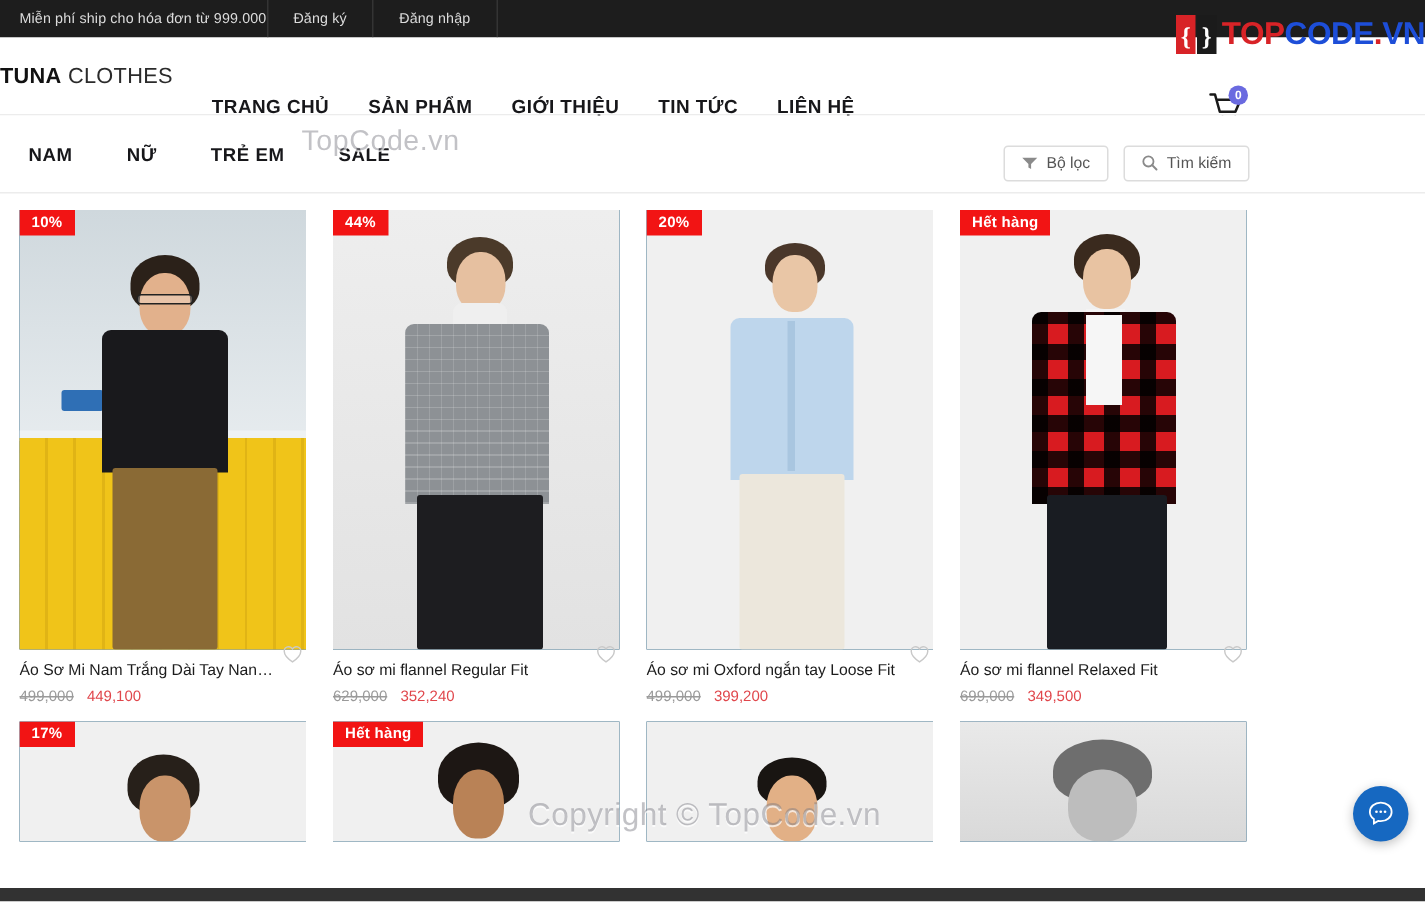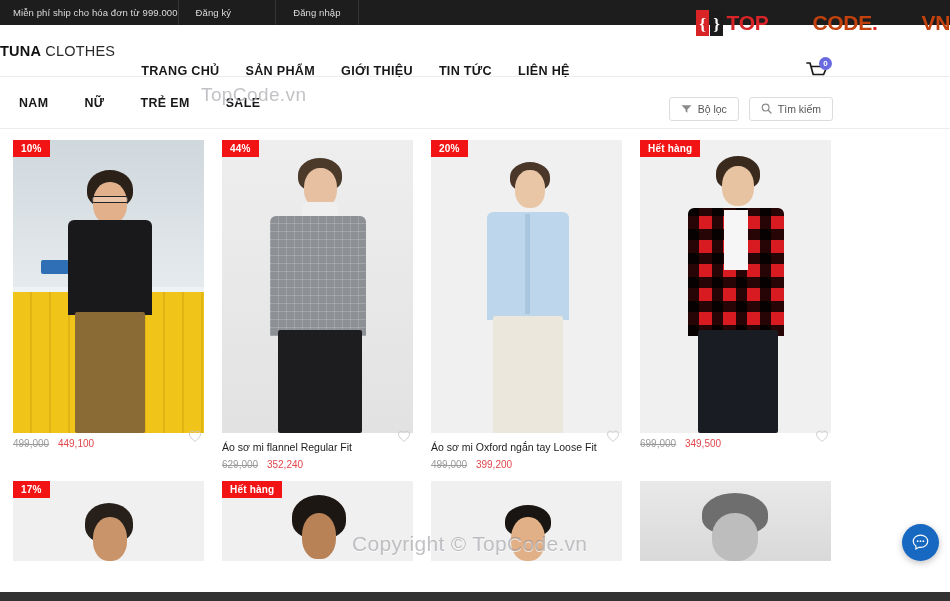--- a/index.html
+++ b/index.html
@@ -12,21 +12,21 @@
   #page { position: relative; width: 950px; height: 601px; background:#fff; }
 
   
   .topbar {
     position: relative;
     height: 25px; background: #1d1d1d; color: #e8e8e8;
     display: flex; align-items: center; justify-content: flex-start;
     font-size: 10px; letter-spacing: .1px;
   }
   .topbar-msg { padding-left: 13px; color:#dcdcdc; font-size:9.5px; }
-  .topbar-links { display: flex; height: 100%; gap: 27px; }
+  .topbar-links { display: flex; height: 100%; }
   .topbar-link {
     display: flex; align-items: center; padding: 0 17px; height: 100%;
     font-size: 9.5px; color: #dcdcdc; border-left: 1px solid #343434; cursor: pointer;
   }
   .topbar-link:last-child { border-right: 1px solid #343434; }
 
   
   .header {
     position: relative; height: 52px; background:#fff;
     display: flex; align-items: center; border-bottom: 1px solid #ececec;
@@ -143,21 +143,21 @@
     display: flex; align-items: center; height: 30px;
   }
   .wm-logo-mark {
     width: 30px; height: 30px; position: relative; margin-right: 2px;
   }
   .wm-logo-text {
     font-size: 21px; font-weight: 800; letter-spacing: -.3px;
     line-height: 30px; white-space: nowrap;
   }
   .wm-logo-text .r { color:#d82327; }
-  .wm-logo-text .k { color:#c2410c;margin-left:44px; }
+  .wm-logo-text .k { color:#1d4ed8; }
 
   
   .chat {
     position: absolute; right: 11px; bottom: 40px;
     width: 37px; height: 37px; border-radius: 50%;
     background: #1668c1; box-shadow: 0 2px 7px rgba(0,0,0,.25);
     display: flex; align-items: center; justify-content: center;
     cursor: pointer; z-index: 45;
   }
 
@@ -235,20 +235,21 @@
             <div class="rail"></div>
             <div class="tiles"></div>
           <div style="position:absolute;left:28px;top:120px;width:28px;height:14px;background:#2f6fb5;border-radius:2px;"></div>
           <div class="hair" style="left:74px;top:30px;width:46px;height:38px;"></div>
           <div class="head" style="left:80px;top:42px;width:34px;height:42px;"></div>
           <div class="glasses" style="left:78px;top:56px;width:38px;"></div>
           <div class="body-shape" style="left:55px;top:80px;width:84px;height:95px;background:#19191c;"></div>
           <div class="legs" style="left:62px;top:172px;width:70px;height:121px;background:#8a6a35;"></div>
         </div>
       </div>
+      <div class="card-title">Áo Sơ Mi Nam Trắng Dài Tay Nano Kh...</div>
       <div class="card-prices">
         <span class="price-old">499,000</span>
         <span class="price-new">449,100</span>
       </div>
       <svg class="heart" viewBox="0 0 16 16">
         <path d="M8 14S1.7 9.8 1.7 5.9A3.4 3.4 0 0 1 8 4.1a3.4 3.4 0 0 1 6.3 1.8C14.3 9.8 8 14 8 14z" fill="none" stroke="#c9c9c9" stroke-width="1.1"></path>
       </svg>
     </div>
 
     <div class="card">
@@ -301,20 +302,21 @@
         <div class="ph">
           <div class="studio-bg"></div>
           <div class="hair" style="left:76px;top:16px;width:44px;height:34px;background:#3a2a1e;"></div>
           <div class="head" style="left:82px;top:26px;width:32px;height:40px;background:#e8c3a2;"></div>
           <div style="position:absolute;left:84px;top:66px;width:26px;height:62px;background:#f4f4f4;"></div>
           <div class="body-shape plaid" style="left:48px;top:68px;width:96px;height:128px;"></div>
           <div style="position:absolute;left:84px;top:70px;width:24px;height:60px;background:#f6f6f6;"></div>
           <div class="legs" style="left:58px;top:190px;width:80px;height:103px;background:#191c22;"></div>
         </div>
       </div>
+      <div class="card-title">Áo sơ mi flannel Relaxed Fit</div>
       <div class="card-prices">
         <span class="price-old">699,000</span>
         <span class="price-new">349,500</span>
       </div>
       <svg class="heart" viewBox="0 0 16 16">
         <path d="M8 14S1.7 9.8 1.7 5.9A3.4 3.4 0 0 1 8 4.1a3.4 3.4 0 0 1 6.3 1.8C14.3 9.8 8 14 8 14z" fill="none" stroke="#c9c9c9" stroke-width="1.1"></path>
       </svg>
     </div>
 
     <div class="card">

